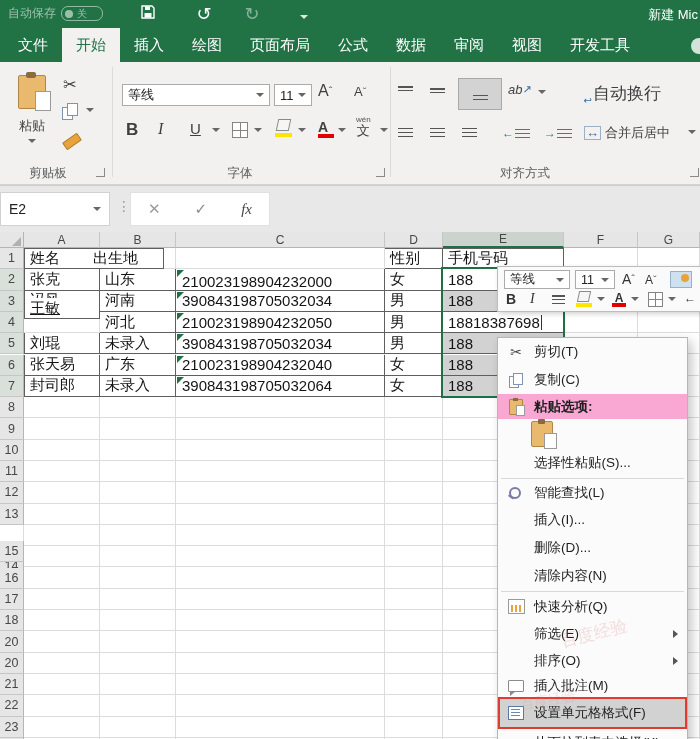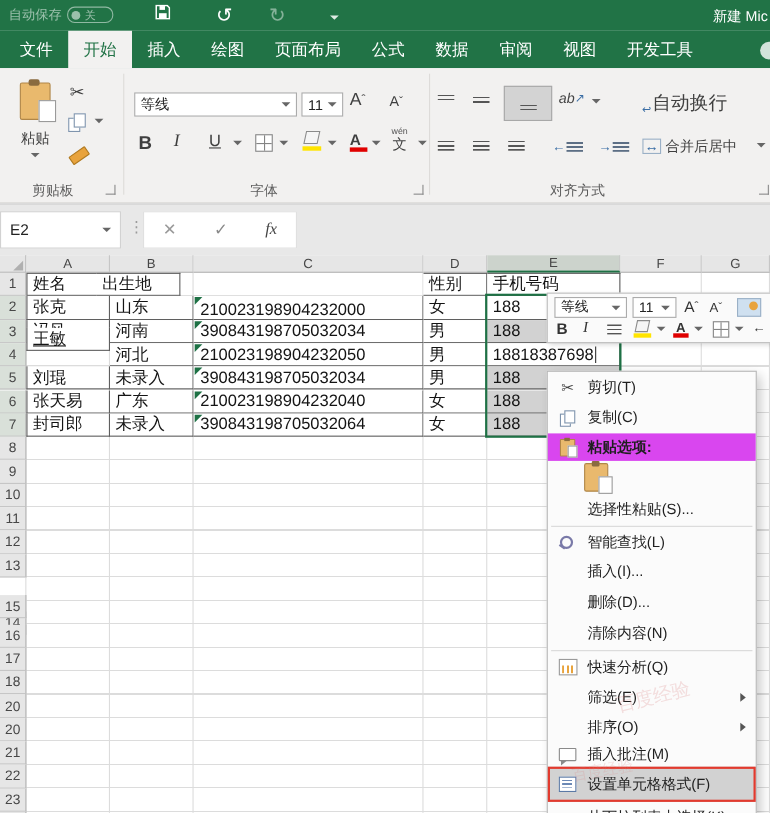--- a/index.html
+++ b/index.html
@@ -92,21 +92,21 @@
   #minitb .combo{height:19px;font-size:12.5px;}
   .mtb-btn{position:absolute;display:flex;align-items:center;justify-content:center;color:#333;}
   .painter-ico{width:20px;height:15px;background:#cfe0f0;border:1px solid #9ab0c6;position:relative;}
   .painter-ico::after{content:"";position:absolute;right:2px;top:2px;width:8px;height:8px;border-radius:50%;background:#e8a33d;}
 
   
   #ctxmenu{position:absolute;left:497px;top:337px;width:191px;background:#fbfbfb;border:1px solid #b6b6b6;box-shadow:4px 4px 10px rgba(0,0,0,.22);box-sizing:border-box;z-index:11;}
   .mi{position:relative;display:flex;align-items:center;}
   .mi .lab{margin-left:36px;font-size:13.5px;color:#1f1f1f;white-space:nowrap;}
   .mi.bold .lab{font-weight:bold;}
-  .mi.shaded{background:#d946ef;}
+  .mi.shaded{background:#f9a8d4;}
   .mi.annotated{background:#d2d2d2;outline:2px solid #e23a2e;outline-offset:-2px;}
   .mi .micon{position:absolute;left:8px;width:20px;display:flex;justify-content:center;}
   .mi .subarrow{position:absolute;right:9px;width:0;height:0;border-top:4.5px solid transparent;border-bottom:4.5px solid transparent;border-left:5.5px solid #555;}
   .msep{height:1px;background:#d9d9d9;margin:1px 3px;}
   .mi-scissors{font-size:14px;color:#444;}
   .mi-copy{position:relative;width:14px;height:14px;}
   .mi-copy::before,.mi-copy::after{content:"";position:absolute;width:8px;height:10px;background:#fff;border:1px solid #7f94ad;}
   .mi-copy::before{left:0;top:3px;}
   .mi-copy::after{left:4px;top:0;}
   .mi-paste{position:relative;width:12px;height:14px;background:#e9b96d;border:1px solid #b08648;border-radius:1px;}

